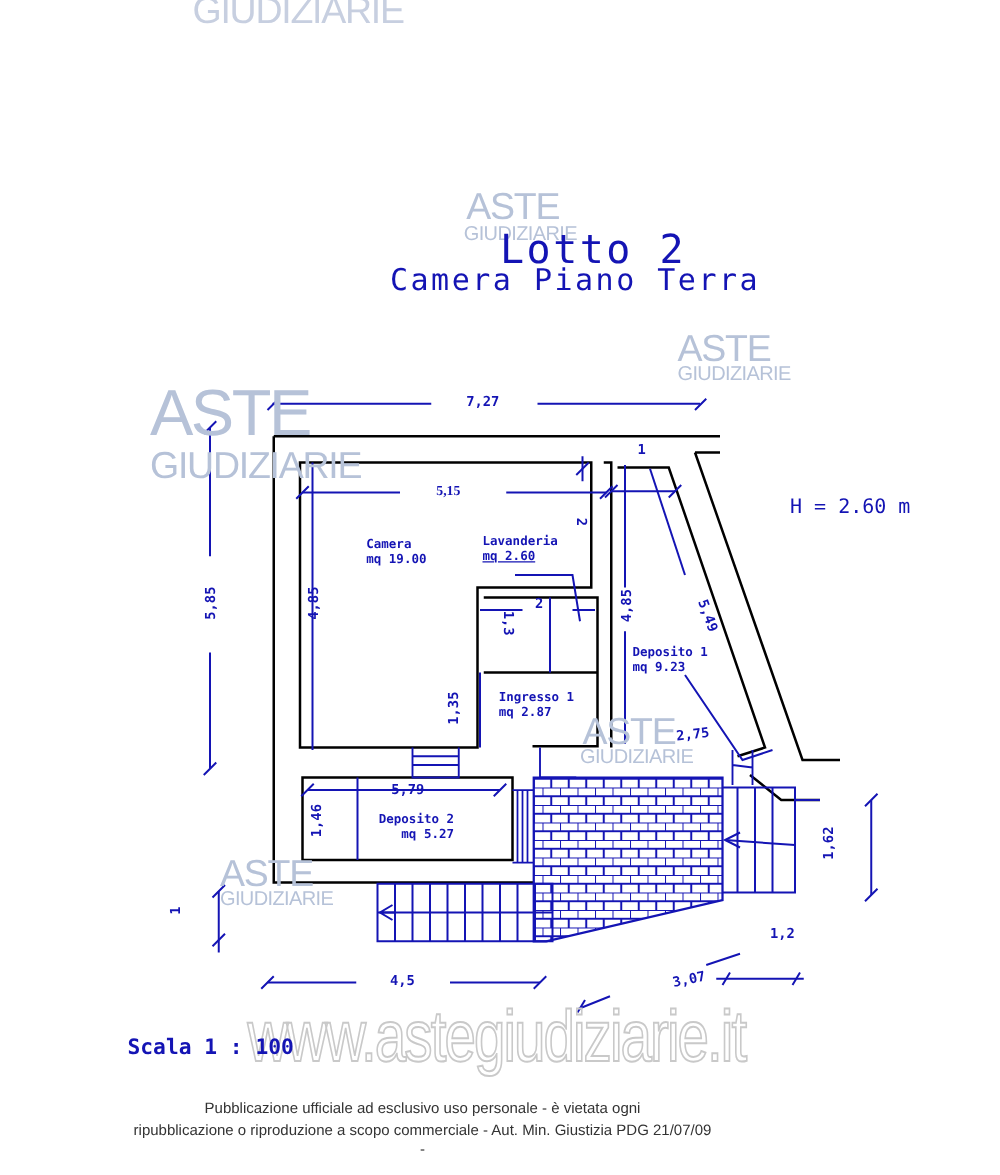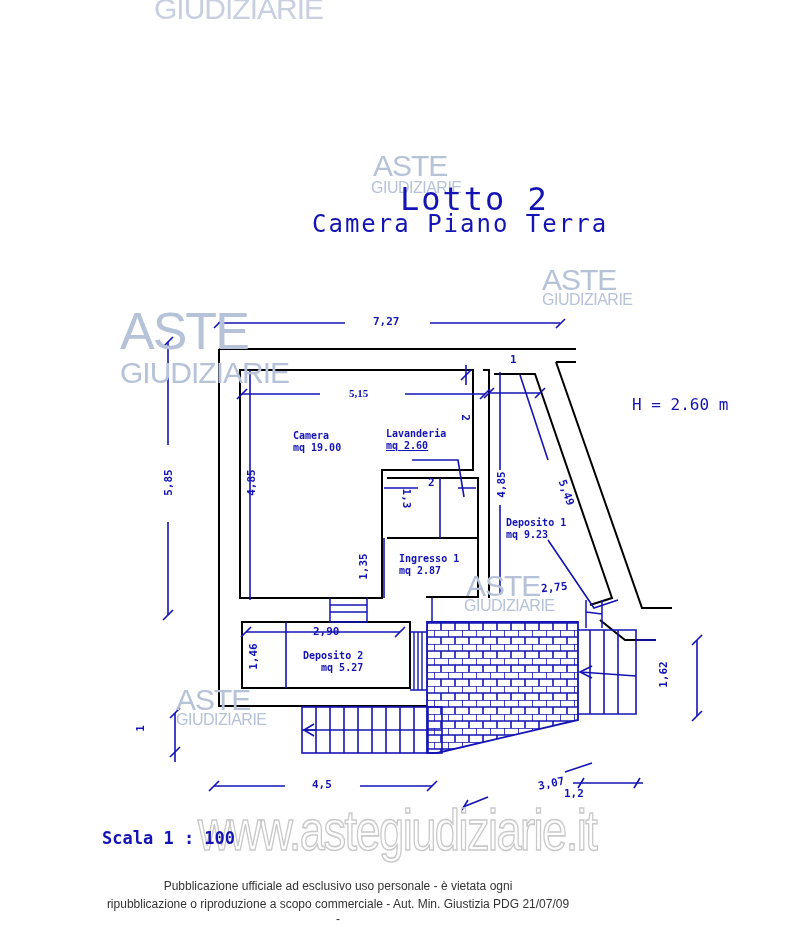--- a/index.html
+++ b/index.html
@@ -150,26 +150,26 @@
 <div class="abs cad dim" style="left:349px; top:387px;font-family:Liberation Serif, serif;">5,15</div>
 <div class="abs cad dim rot" style="left:238px; top:476px; transform:rotate(-90deg);">4,85</div>
 <div class="abs cad dim rot" style="left:462px; top:411px; transform:rotate(90deg);">2</div>
 <div class="abs cad dim" style="left:428px; top:476px;">2</div>
 <div class="abs cad dim rot" style="left:397px; top:492px; transform:rotate(90deg);">1,3</div>
 <div class="abs cad dim rot" style="left:350px; top:560px; transform:rotate(-90deg);">1,35</div>
 <div class="abs cad dim" style="left:510px; top:353px;">1</div>
 <div class="abs cad dim rot" style="left:488px; top:478px; transform:rotate(-90deg);">4,85</div>
 <div class="abs cad dim rot" style="left:553px; top:486px; transform:rotate(70deg);">5,49</div>
 <div class="abs cad dim rot" style="left:541px; top:581px; transform:rotate(-6deg);">2,75</div>
-<div class="abs cad dim" style="left:313px; top:625px;">2,90</div>
+<div class="abs cad dim" style="left:313px; top:625px;">5,79</div>
 <div class="abs cad dim rot" style="left:240px; top:650px; transform:rotate(-90deg);">1,46</div>
 <div class="abs cad dim rot" style="left:137px; top:722px; transform:rotate(-90deg);">1</div>
 <div class="abs cad dim" style="left:312px; top:778px;">4,5</div>
 <div class="abs cad dim rot" style="left:538px; top:777px; transform:rotate(-12deg);">3,07</div>
-<div class="abs cad dim" style="left:564px; top:740px;margin-top:47px;">1,2</div>
+<div class="abs cad dim" style="left:616px; top:740px;">1,2</div>
 <div class="abs cad dim rot" style="left:650px; top:668px; transform:rotate(-90deg);">1,62</div>
 
 <div class="abs site-wm">www.astegiudiziarie.it</div>
 <div class="abs cad scala">Scala 1 : 100</div>
 
 <div class="abs footer" style="top:879px;">Pubblicazione ufficiale ad esclusivo uso personale - è vietata ogni</div>
 <div class="abs footer" style="top:897px;">ripubblicazione o riproduzione a scopo commerciale - Aut. Min. Giustizia PDG 21/07/09</div>
 <div class="abs footer" style="top:912px;">-</div>
 
 </body></html>

